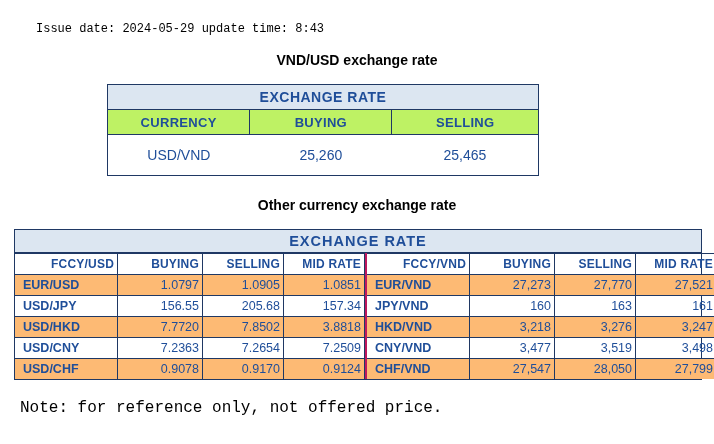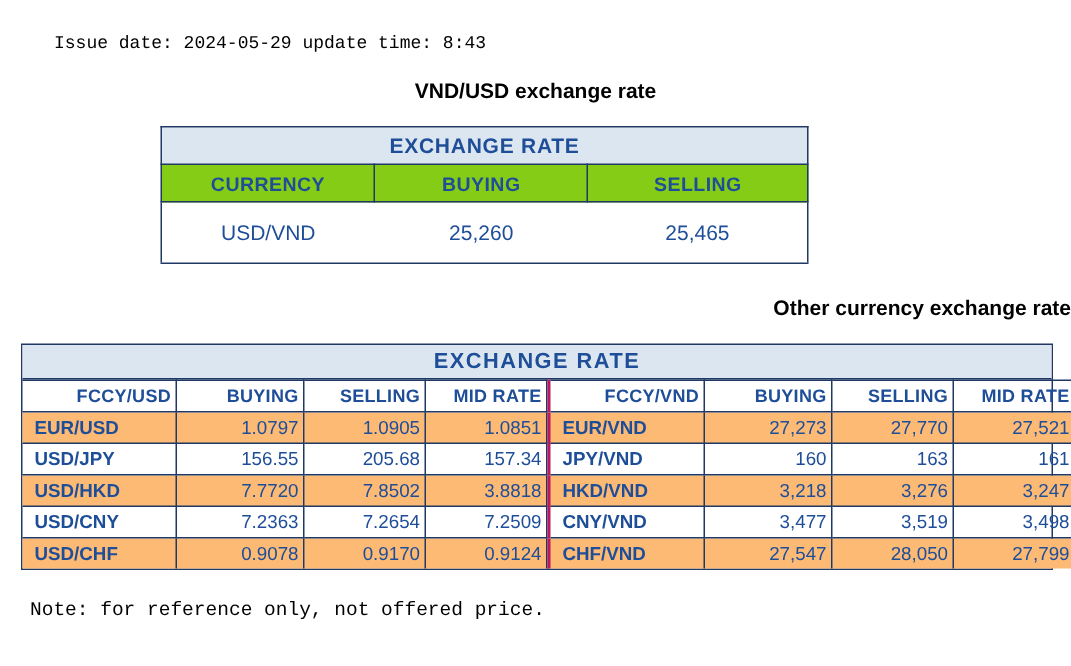--- a/index.html
+++ b/index.html
@@ -33,31 +33,31 @@
     text-align: center;
     font-size: 14px;
     font-weight: bold;
     color: #000000;
   }
   .sub-title {
     position: absolute;
     left: 0;
     right: 0;
     top: 197px;
-    text-align: right;
+    text-align: center;
     font-size: 14px;
     font-weight: bold;
     color: #000000;
   }
   .note {
     position: absolute;
     left: 20px;
     top: 399px;
     font-family: "Liberation Mono", monospace;
-    font-size: 13px;
+    font-size: 16px;
     color: #000000;
     white-space: pre;
   }
 
   
   table {
     border-collapse: collapse;
   }
   .vnd-usd-table {
     position: absolute;
@@ -75,21 +75,21 @@
     padding: 1px 4px;
   }
   .vnd-usd-table .banner {
     background: #dce6f1;
     font-weight: bold;
     font-size: 14px;
     letter-spacing: 0.5px;
     border-bottom: 1px solid #1f3864;
   }
   .vnd-usd-table .colhead {
-    background: #84cc16;
+    background: #bef264;
     font-weight: bold;
     font-size: 13px;
     letter-spacing: 0.3px;
   }
   .vnd-usd-table .datarow td {
     height: 38px;
     font-size: 14px;
     border-top: 1px solid #1f3864;
     border-left: none;
     border-right: none;

